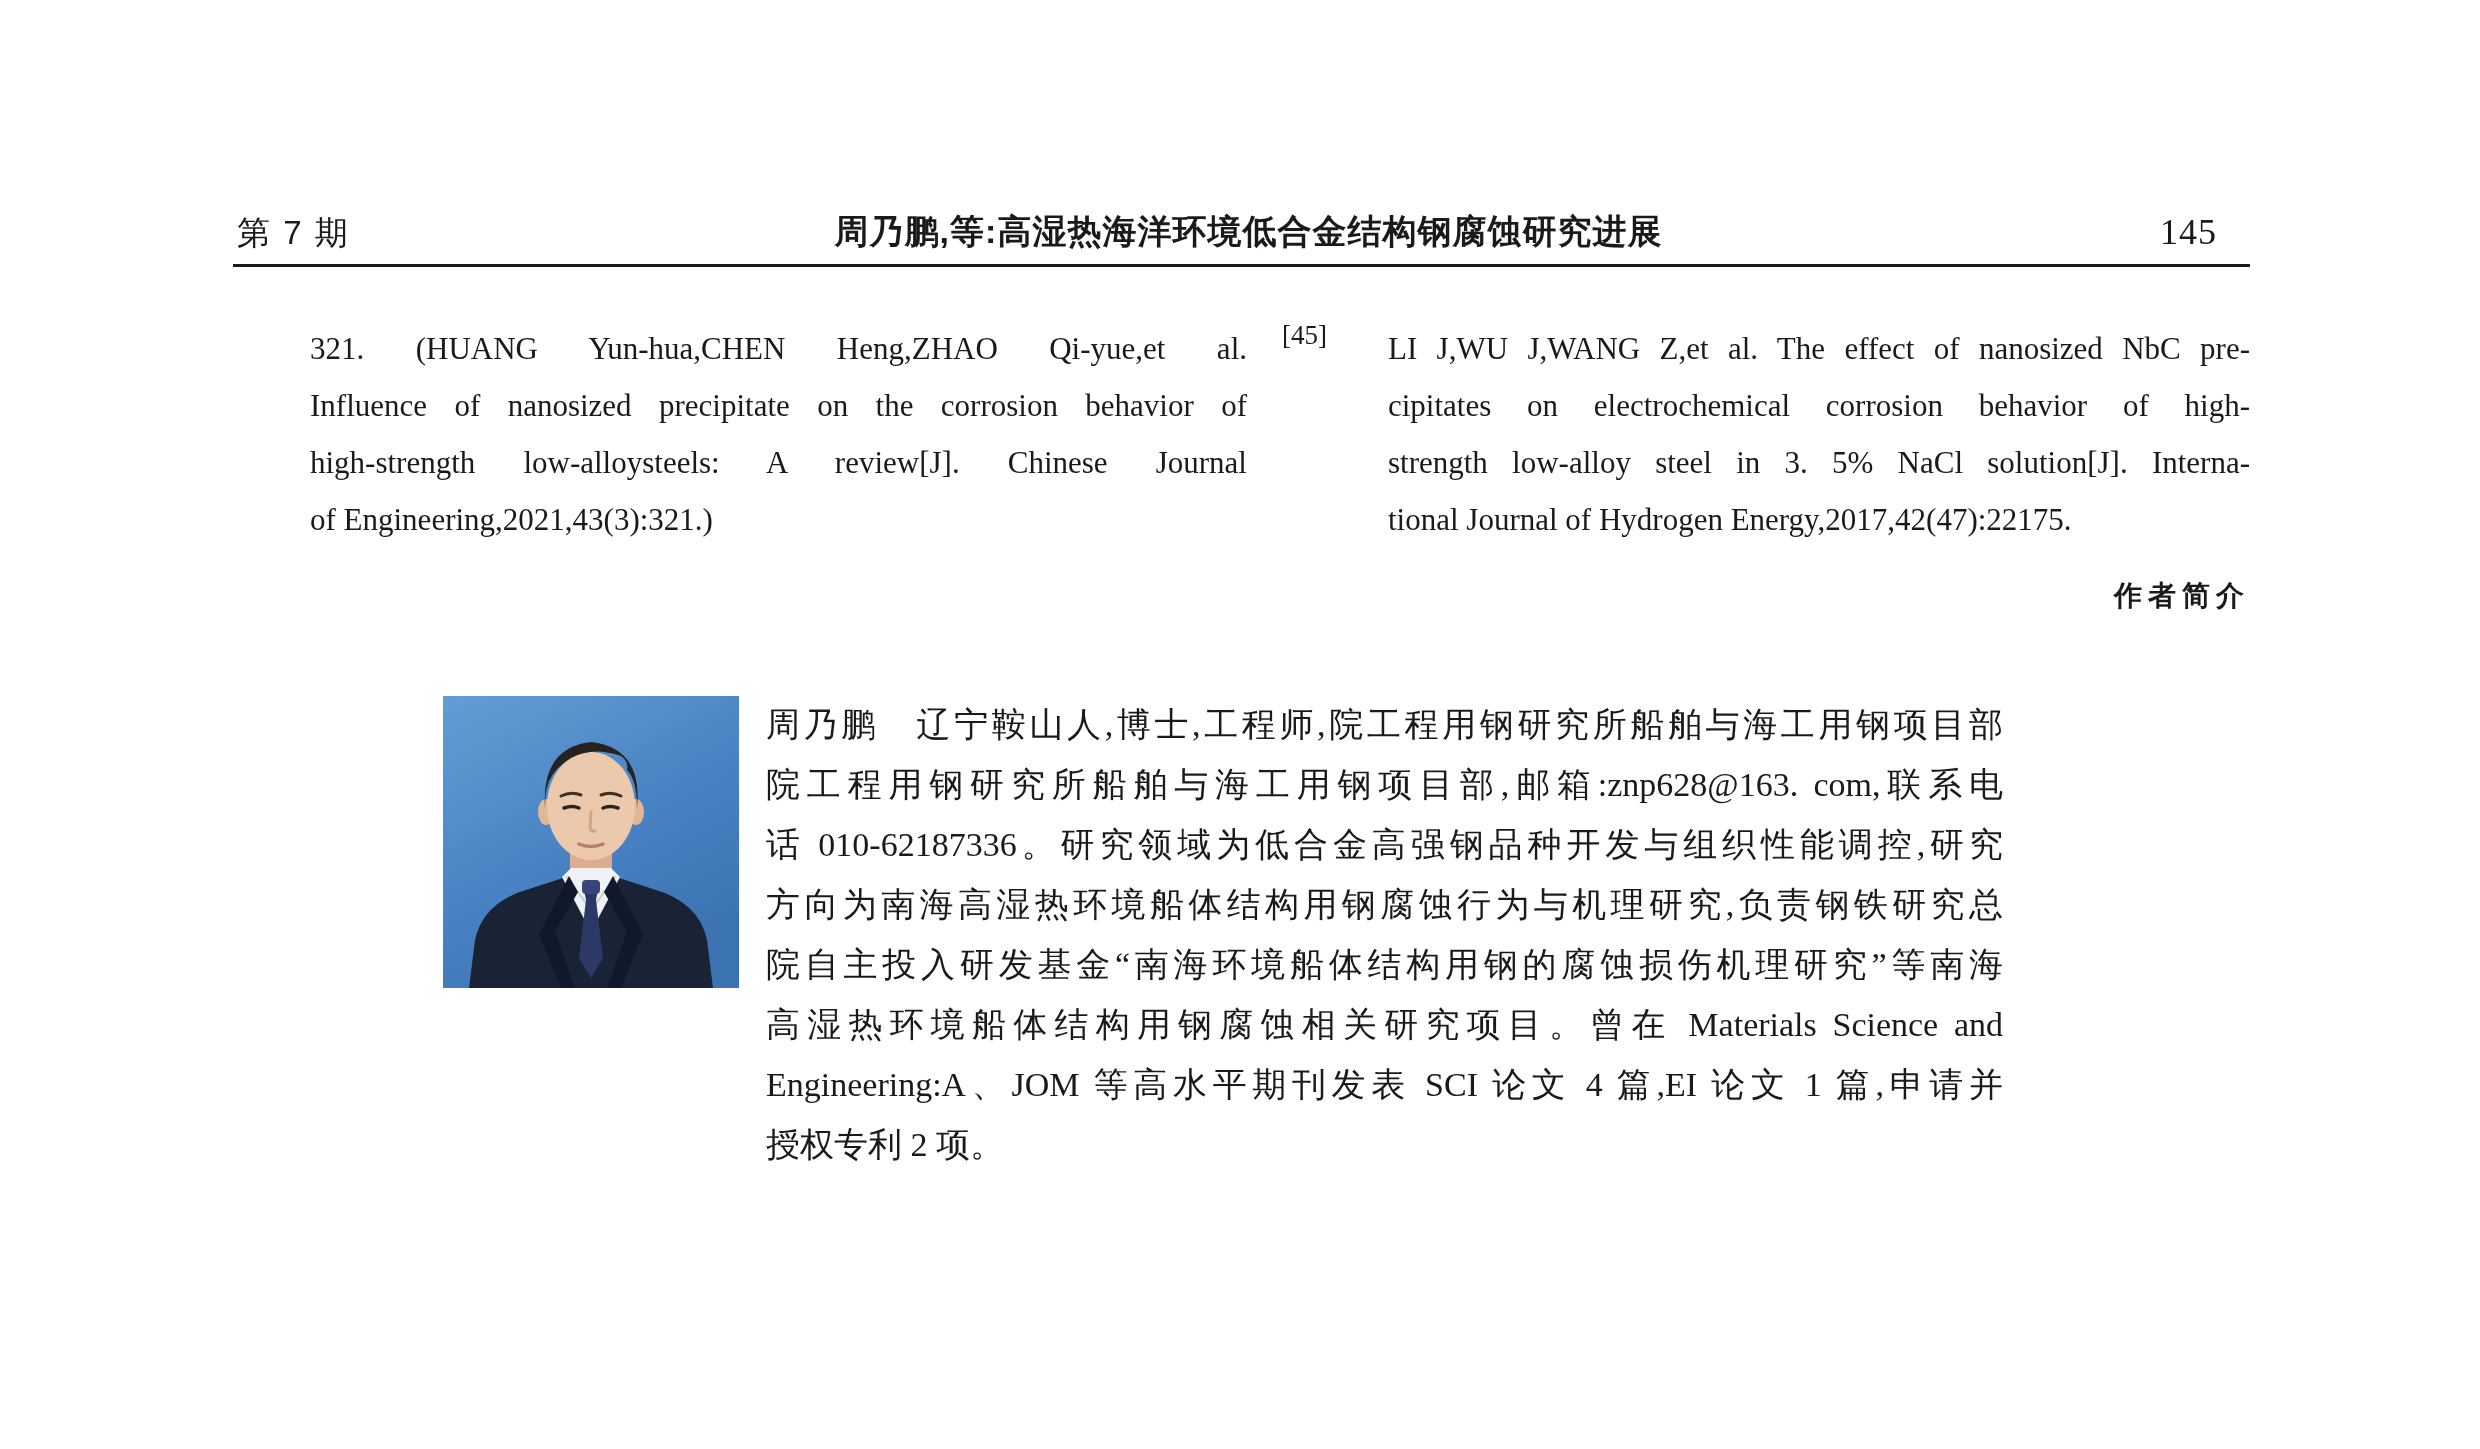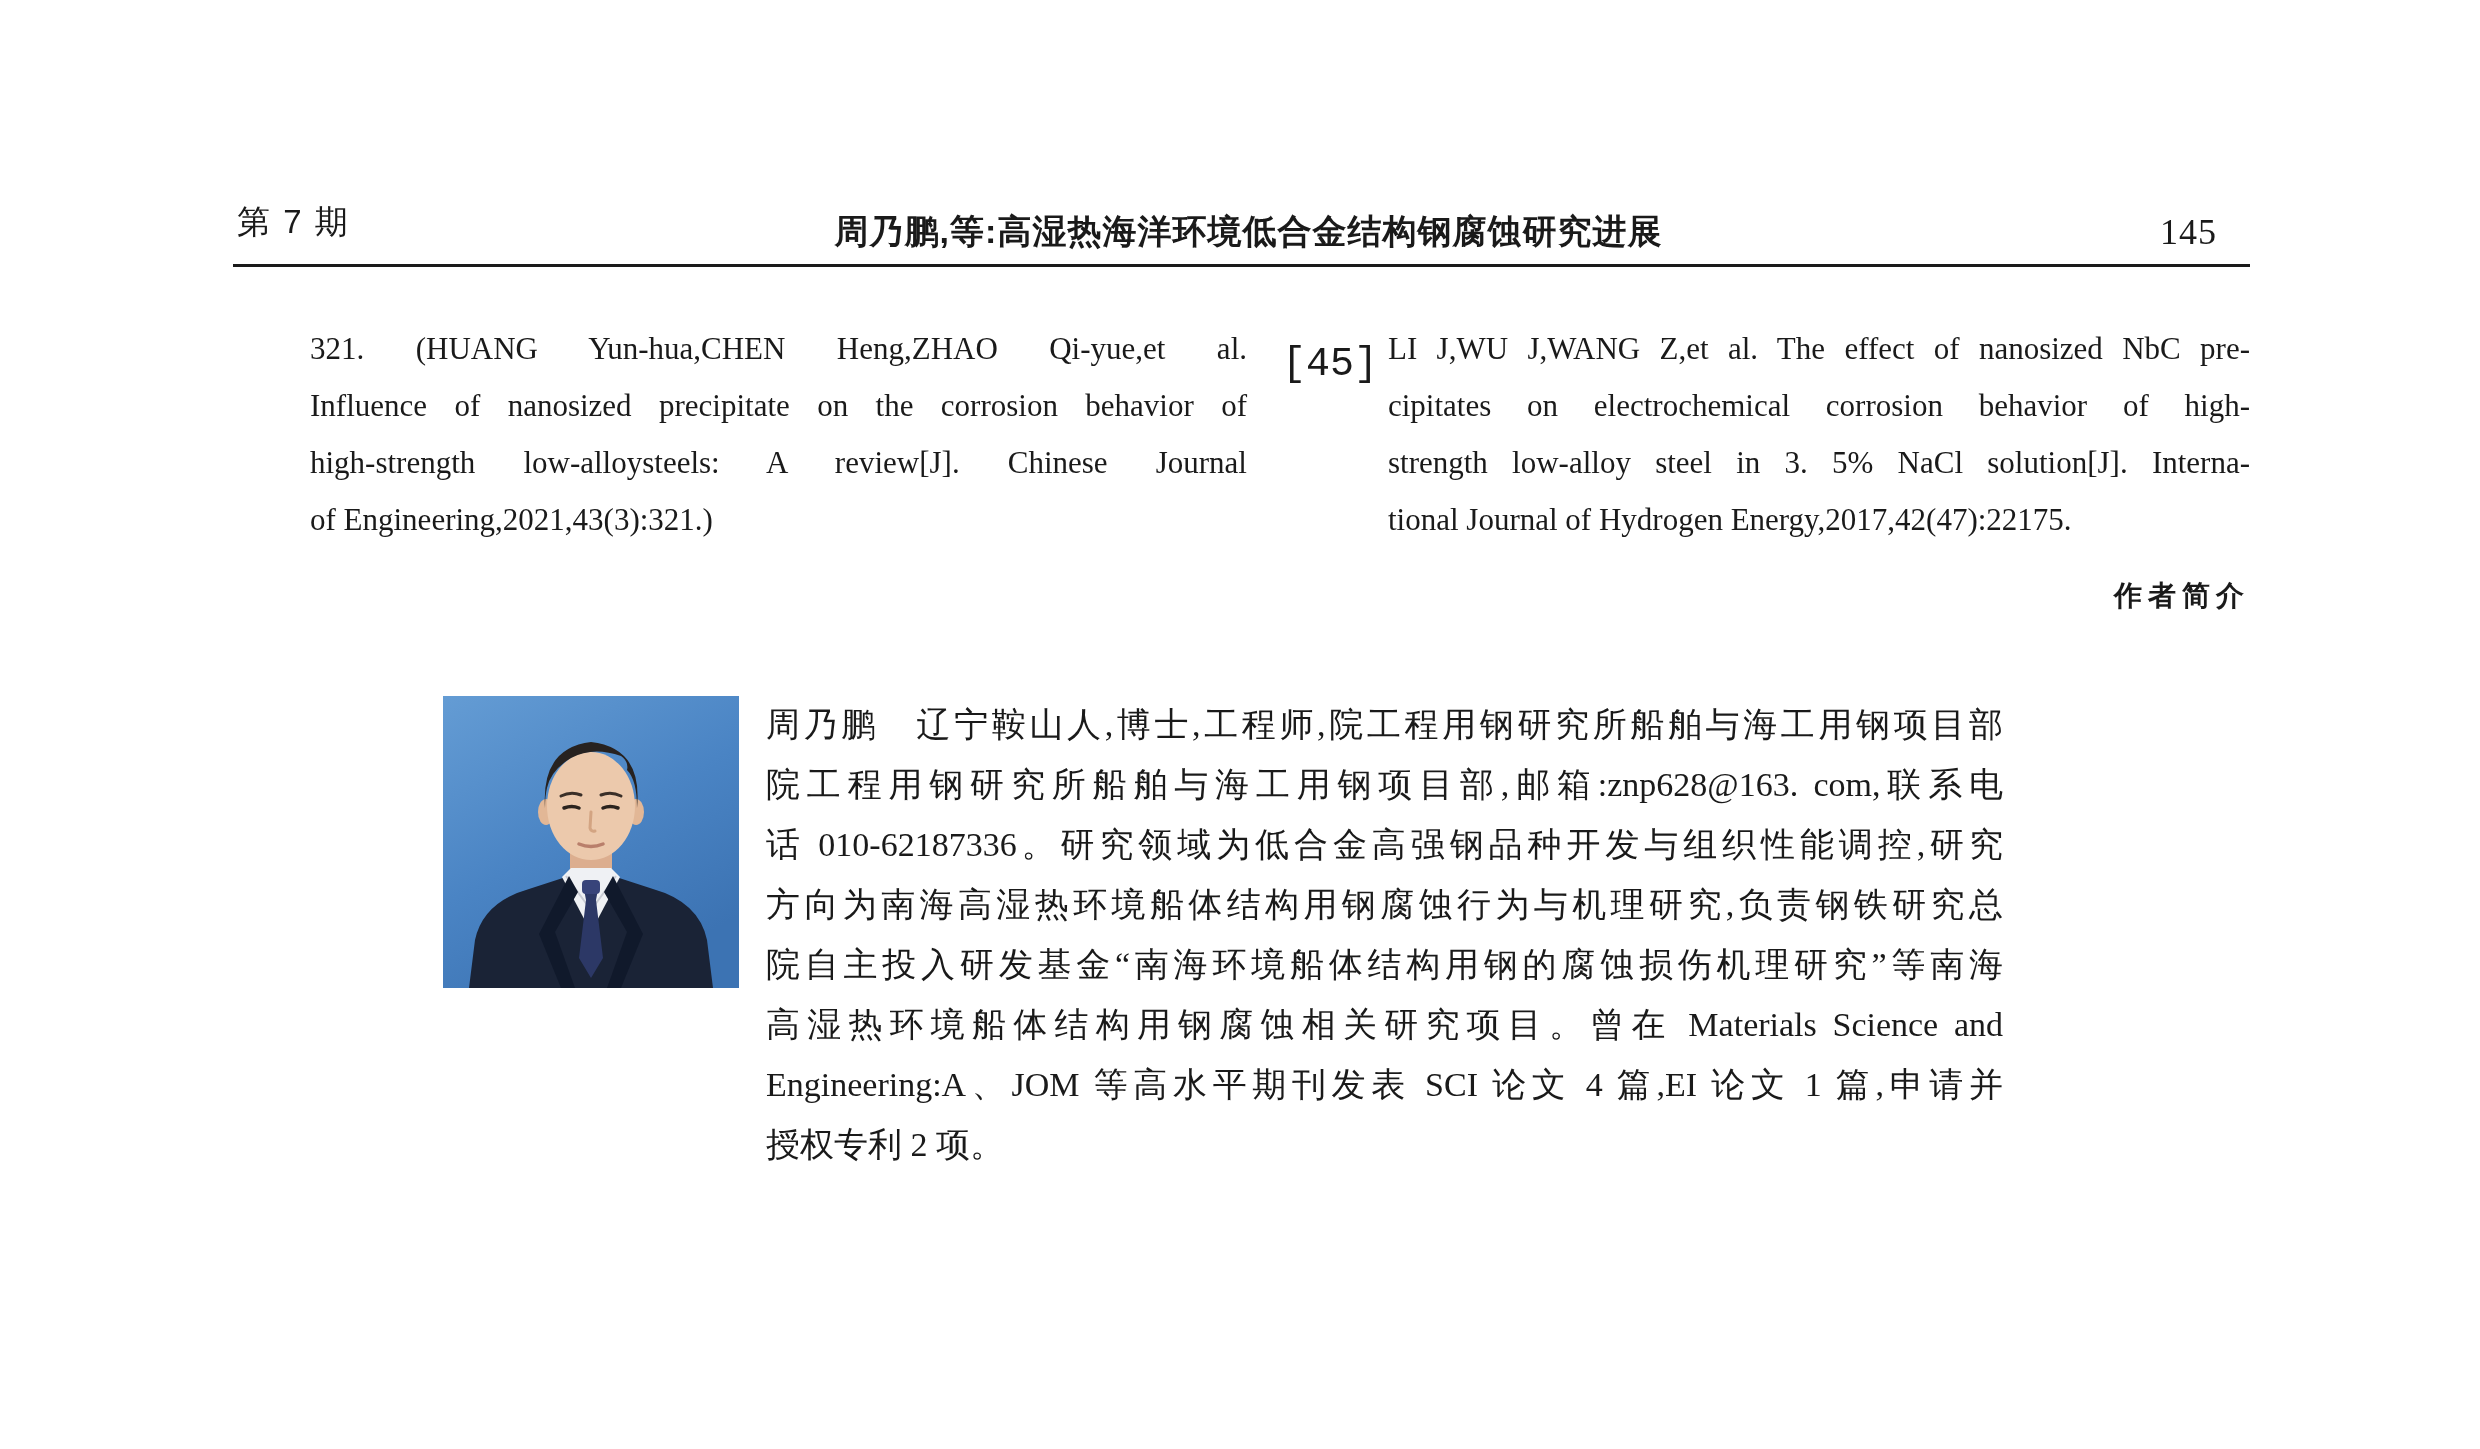--- a/index.html
+++ b/index.html
@@ -8,21 +8,21 @@
     width: 2480px; height: 1449px;
     position: relative;
     font-family: "Liberation Serif", "DejaVu Serif", serif;
     color: #1a1a1a;
     overflow: hidden;
   }
   .page { position: absolute; inset: 0; background: #ffffff; }
 
   
   .issue {
-    position: absolute; left: 237px; top: 200px;
+    position: absolute; left: 237px; top: 211px;
     font-family: "Liberation Sans", "DejaVu Sans", sans-serif;
     font-size: 33px; letter-spacing: 2px; white-space: nowrap;
   }
   .running-title {
     position: absolute; left: 240px; top: 209px; width: 2017px;
     text-align: center;
     font-family: "Liberation Sans", "DejaVu Sans", sans-serif;
     font-weight: bold; font-size: 34px; letter-spacing: 1px; white-space: nowrap;
   }
   .page-number {
@@ -37,22 +37,22 @@
   
   .ref-line {
     font-size: 31px; line-height: 57px; white-space: nowrap;
   }
   .just { white-space: normal; text-align: justify; text-align-last: justify; }
   .last-line { text-align: left; text-align-last: left; }
   .ref-col-left {
     position: absolute; left: 310px; top: 320px; width: 937px;
   }
   .ref-marker {
-    position: absolute; left: 1282px; top: 336px;
-    font-size: 40px; line-height: 57px; font-family: Liberation Mono, monospace;
+    position: absolute; left: 1282px; top: 307px;
+    font-size: 27px; line-height: 57px;
   }
   .ref-col-right {
     position: absolute; left: 1388px; top: 320px; width: 862px;
   }
 
   
   .bio-title {
     position: absolute; left: 233px; top: 577px; width: 2017px;
     text-align: right;
     font-family: "Liberation Sans", "DejaVu Sans", sans-serif;

